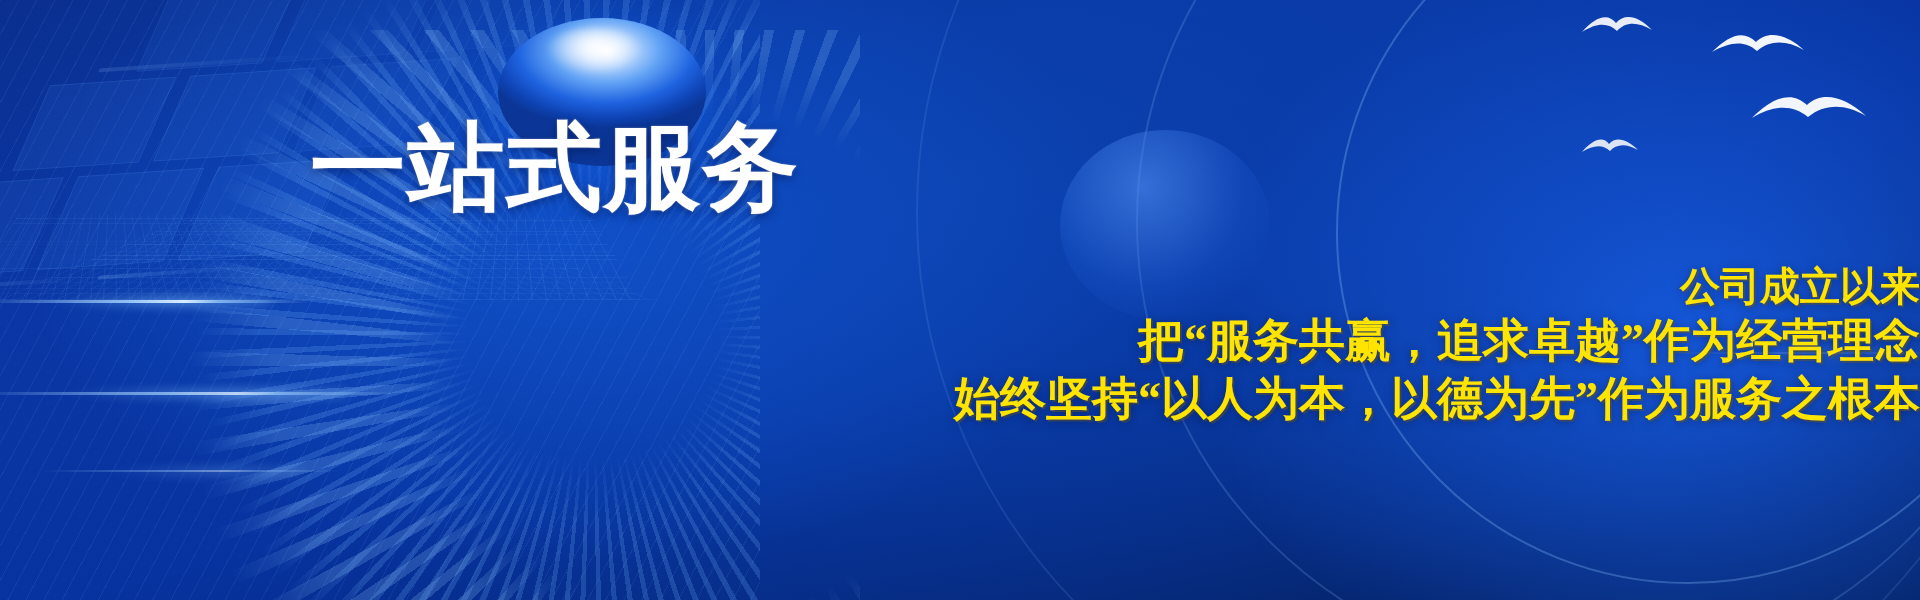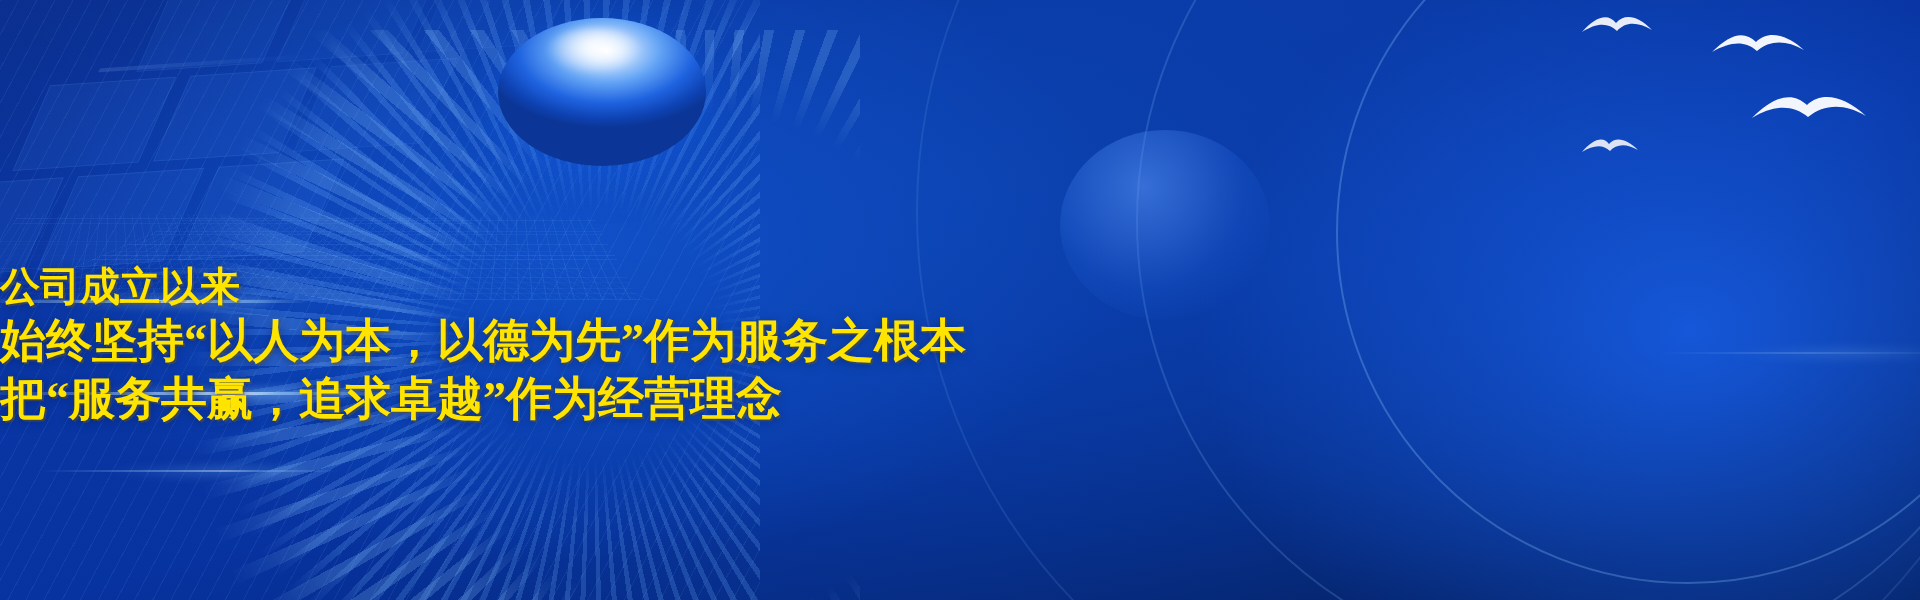--- a/index.html
+++ b/index.html
@@ -152,21 +152,21 @@
     position:absolute;left:818px;top:0px;
     font-size:122px;font-weight:bold;color:#ffe400;
     letter-spacing:1px;
     font-family:"Liberation Serif","DejaVu Serif",serif;
     text-shadow:3px 3px 0 rgba(150,110,0,.45), 0 4px 14px rgba(0,20,80,.45);
     white-space:nowrap;
   }
 
   #subtitle{
     position:absolute;left:0;right:0;top:262px;
-    text-align:left;
+    text-align:right;
   }
   .sub-line{
     color:#ffe400;font-weight:bold;
     font-family:"Liberation Serif","DejaVu Serif",serif;
     text-shadow:2px 2px 0 rgba(120,90,0,.40), 0 2px 10px rgba(0,20,80,.5);
     white-space:nowrap;
     line-height:1.26;
   }
   #sub-line-0{font-size:40px;}
   #sub-line-1{font-size:46px;}
@@ -231,21 +231,22 @@
       </svg>
     </div>
     <div class="gull" style="left:300px;top:134px;">
       <svg width="60" height="26" viewBox="0 0 60 26">
         <path d="M2 18 C13 5, 23 2, 29 10 C36 2, 47 5, 58 16 C46 9, 36 10, 30 17 C23 10, 13 11, 2 18 Z" fill="#ffffff" opacity="0.85"></path>
       </svg>
     </div>
   </div>
 
   <div id="headline">
+    <div id="headline-white">一站式服务</div>
   </div>
 
   <div id="subtitle">
     <div class="sub-line" id="sub-line-0">公司成立以来</div>
+    <div class="sub-line" id="sub-line-2">把“服务共赢，追求卓越”作为经营理念</div>
     <div class="sub-line" id="sub-line-1">始终坚持“以人为本，以德为先”作为服务之根本</div>
-    <div class="sub-line" id="sub-line-2">把“服务共赢，追求卓越”作为经营理念</div>
   </div>
 
 </div>
 
 </body></html>

